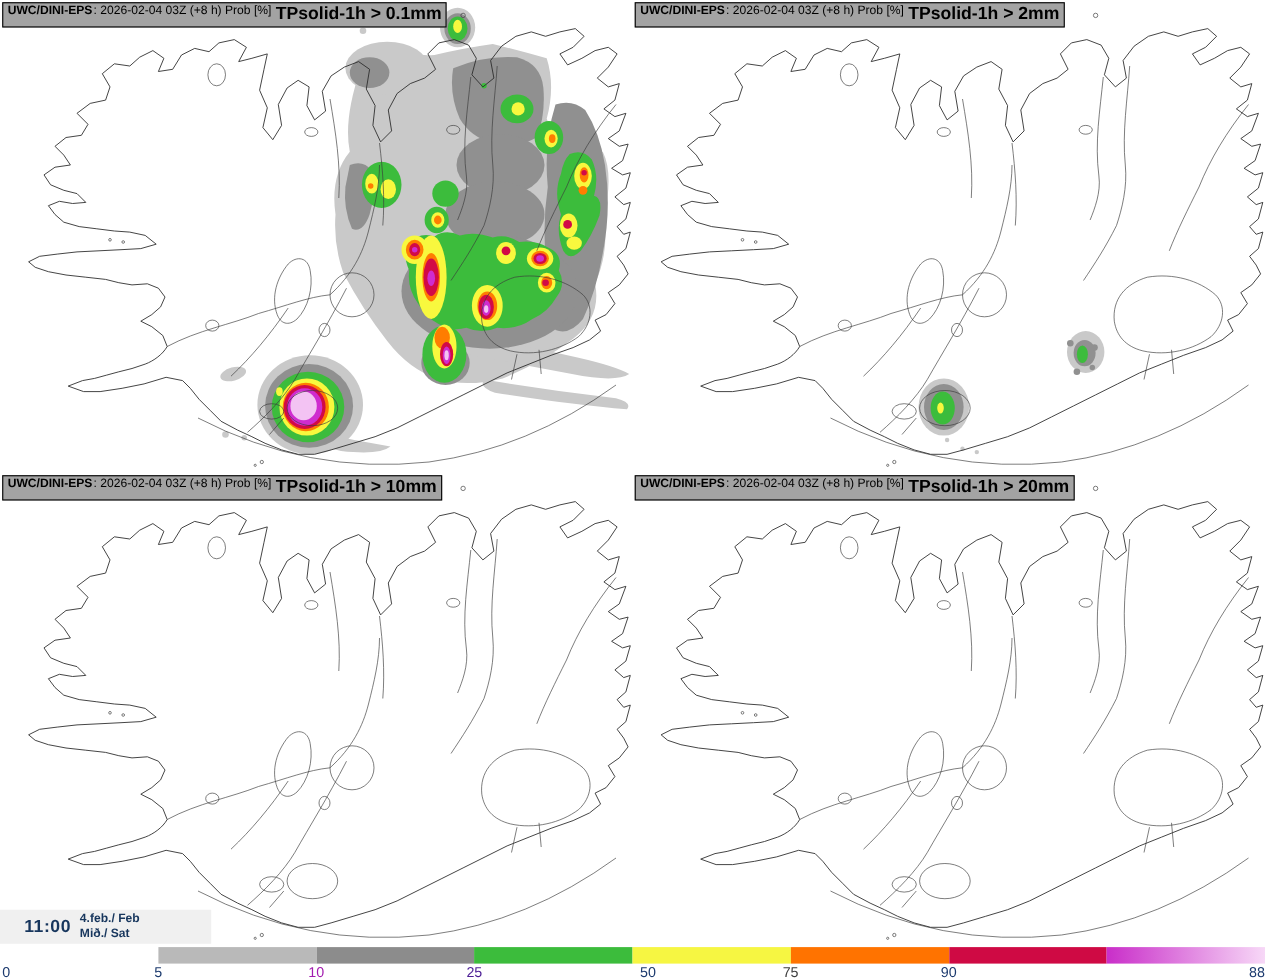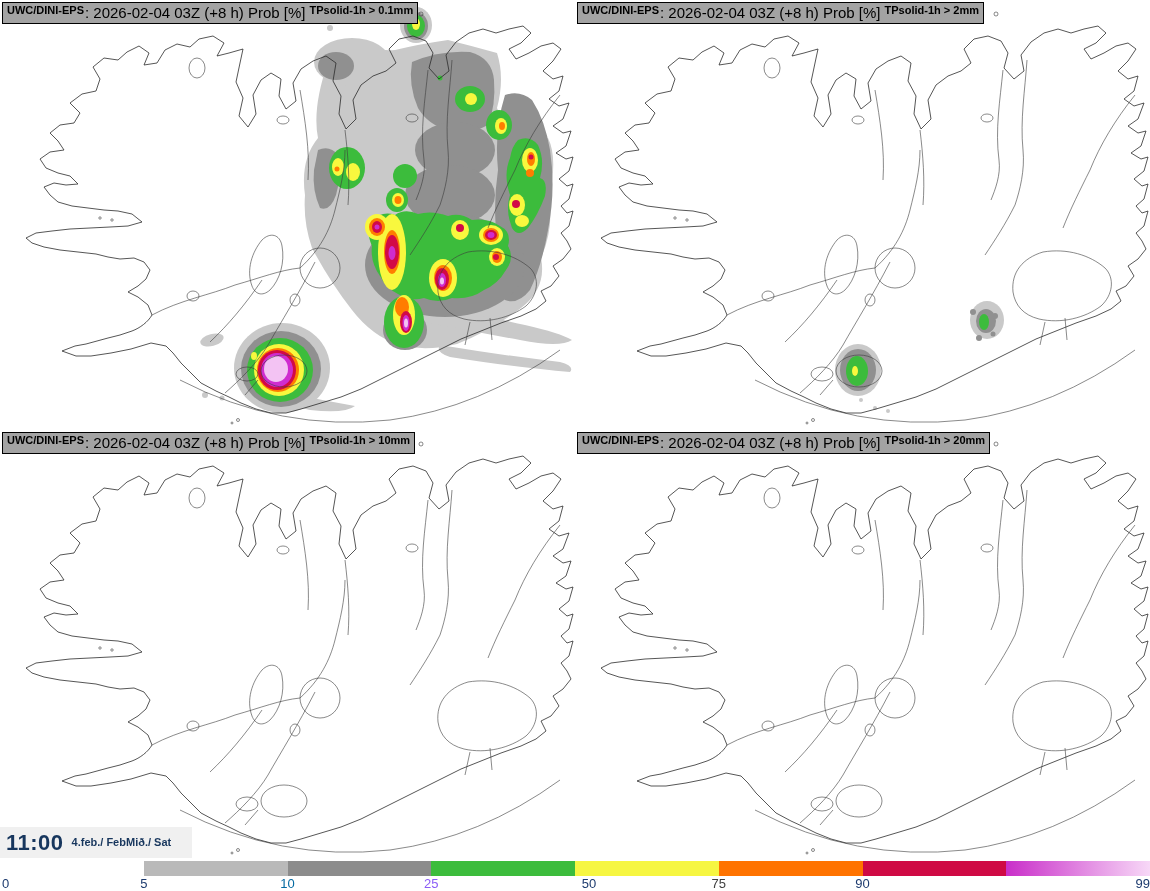--- a/index.html
+++ b/index.html
@@ -2,36 +2,36 @@
 <html style="--gray_light: #c9c9c9; --gray_dark: #909090; --green: #3cbc3c; --yellow: #f8f83e; --orange: #ff7d00; --red: #d20a46; --magenta: #cf2ccf; --pink: #f3c3f3;"><head>
 <meta charset="utf-8">
 <style>
   html,body{margin:0;padding:0;background:#fff;}
   #app{position:relative;width:1150px;height:891px;background:#fff;overflow:hidden;
        font-family:"Liberation Sans",sans-serif;}
   
   .panel-title{position:absolute;z-index:5;background:#a3a3a3;border:1px solid #000;
        padding:1px 4px 2px 4px;white-space:nowrap;display:flex;align-items:flex-start;}
   .pt-src{font-weight:bold;font-size:11px;color:#000;}
-  .pt-meta{font-size:15px;color:#000;margin-left:1px;}
-  .pt-param{font-weight:bold;font-size:11px;color:#000;margin-left:4px;}
+  .pt-meta{font-size:11px;color:#000;margin-left:1px;}
+  .pt-param{font-weight:bold;font-size:16px;color:#000;margin-left:4px;}
   
   #maps{position:absolute;left:0;top:0;}
   .coast{fill:none;stroke:#2b2b2b;stroke-width:0.8;stroke-linejoin:round;}
   .thin{fill:none;stroke:#3a3a3a;stroke-width:0.6;stroke-linejoin:round;}
   .f-gray_light{fill:var(--gray_light)} .f-gray_dark{fill:var(--gray_dark)}
   .f-green{fill:var(--green)} .f-yellow{fill:var(--yellow)}
   .f-orange{fill:var(--orange)} .f-red{fill:var(--red)}
   .f-magenta{fill:var(--magenta)} .f-pink{fill:var(--pink)}
   
   #clock{position:absolute;left:0;top:827px;width:192px;height:31px;background:#f0f0f0;
        display:flex;align-items:center;z-index:6;}
-  #clock-time{font-size:22px;font-weight:bold;color:#17365d;letter-spacing:0.5px;
-       padding:0 8px 0 6px;}
-  #clock-date{display:flex;flex-direction:row;justify-content:center;
+  #clock-time{font-size:16px;font-weight:bold;color:#17365d;letter-spacing:0.5px;
+       padding:0 8px 0 22px;}
+  #clock-date{display:flex;flex-direction:column;justify-content:center;
        font-size:11px;font-weight:bold;color:#17365d;line-height:1.25;}
   
   #colorbar{position:absolute;left:0;top:861px;width:1150px;height:30px;z-index:6;}
   #cb-track{position:absolute;left:0;top:0;width:1150px;height:15px;display:flex;}
   .cb-seg{height:15px;}
   #cb-ticks{position:absolute;left:0;top:15px;width:1150px;height:15px;}
   .cb-tick{position:absolute;top:0;font-size:13px;color:#1c3a6e;}
 </style>
 </head>
 <body>
@@ -258,23 +258,23 @@
         <div class="cb-seg" style="flex: 1 1 0%; background: rgb(140, 140, 140);"></div>
         <div class="cb-seg" style="flex: 1 1 0%; background: rgb(60, 188, 60);"></div>
         <div class="cb-seg" style="flex: 1 1 0%; background: rgb(246, 246, 66);"></div>
         <div class="cb-seg" style="flex: 1 1 0%; background: rgb(255, 115, 0);"></div>
         <div class="cb-seg" style="flex: 1 1 0%; background: rgb(207, 10, 68);"></div>
         <div class="cb-seg" style="flex: 1 1 0%; background: linear-gradient(to right, rgb(201, 46, 201), rgb(247, 216, 247));"></div>
       </div>
     <div id="cb-ticks">
         <span class="cb-tick" style="color: rgb(28, 58, 110); left: 0%; transform: translateX(2px);">0</span>
         <span class="cb-tick" style="color: rgb(28, 58, 110); left: 12.5%; transform: translateX(-50%);">5</span>
-        <span class="cb-tick" style="color: #0369a1; left: 25%; transform: translateX(-50%);">10</span>
-        <span class="cb-tick" style="color: #8b5cf6; left: 37.5%; transform: translateX(-50%);">25</span>
+        <span class="cb-tick" style="color: #a21caf; left: 25%; transform: translateX(-50%);">10</span>
+        <span class="cb-tick" style="color: #4c1d95; left: 37.5%; transform: translateX(-50%);">25</span>
         <span class="cb-tick" style="color: rgb(28, 58, 110); left: 50%; transform: translateX(-50%); margin-left: 14px;">50</span>
         <span class="cb-tick" style="color: #404040; left: 62.5%; transform: translateX(-50%);">75</span>
         <span class="cb-tick" style="color: rgb(28, 58, 110); left: 75%; transform: translateX(-50%); text-align: right;">90</span>
         <span class="cb-tick" style="color: rgb(28, 58, 110); left: 87.5%; transform: translateX(-50%); margin-top: 44px;">95</span>
-        <span class="cb-tick" style="color: rgb(28, 58, 110); left: 100%; transform: translateX(-100%);">99</span>
+        <span class="cb-tick" style="color: rgb(28, 58, 110); left: 100%; transform: translateX(-100%);">88</span>
       </div>
   </div>
 
 </div>
 
 </body></html>

